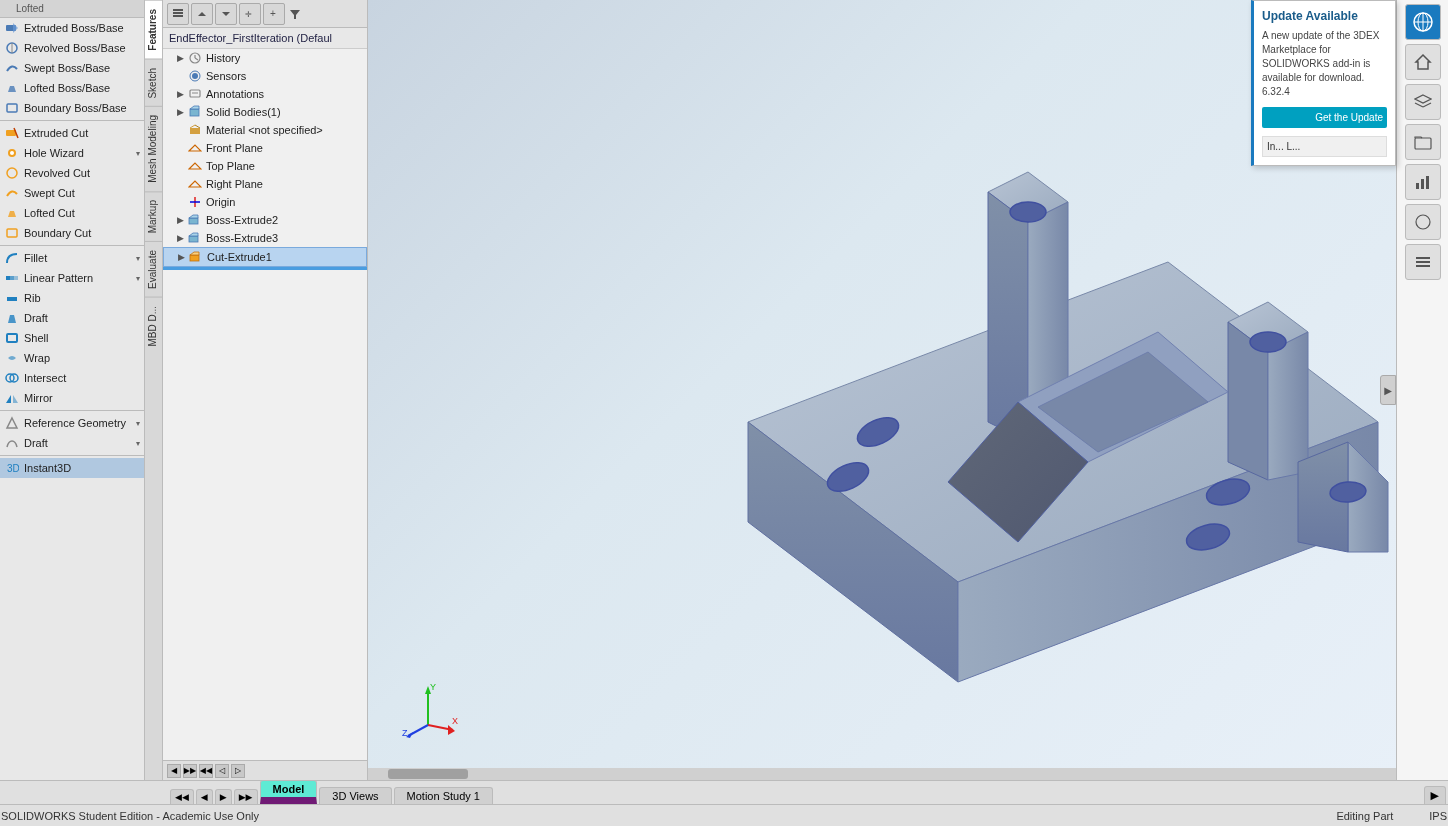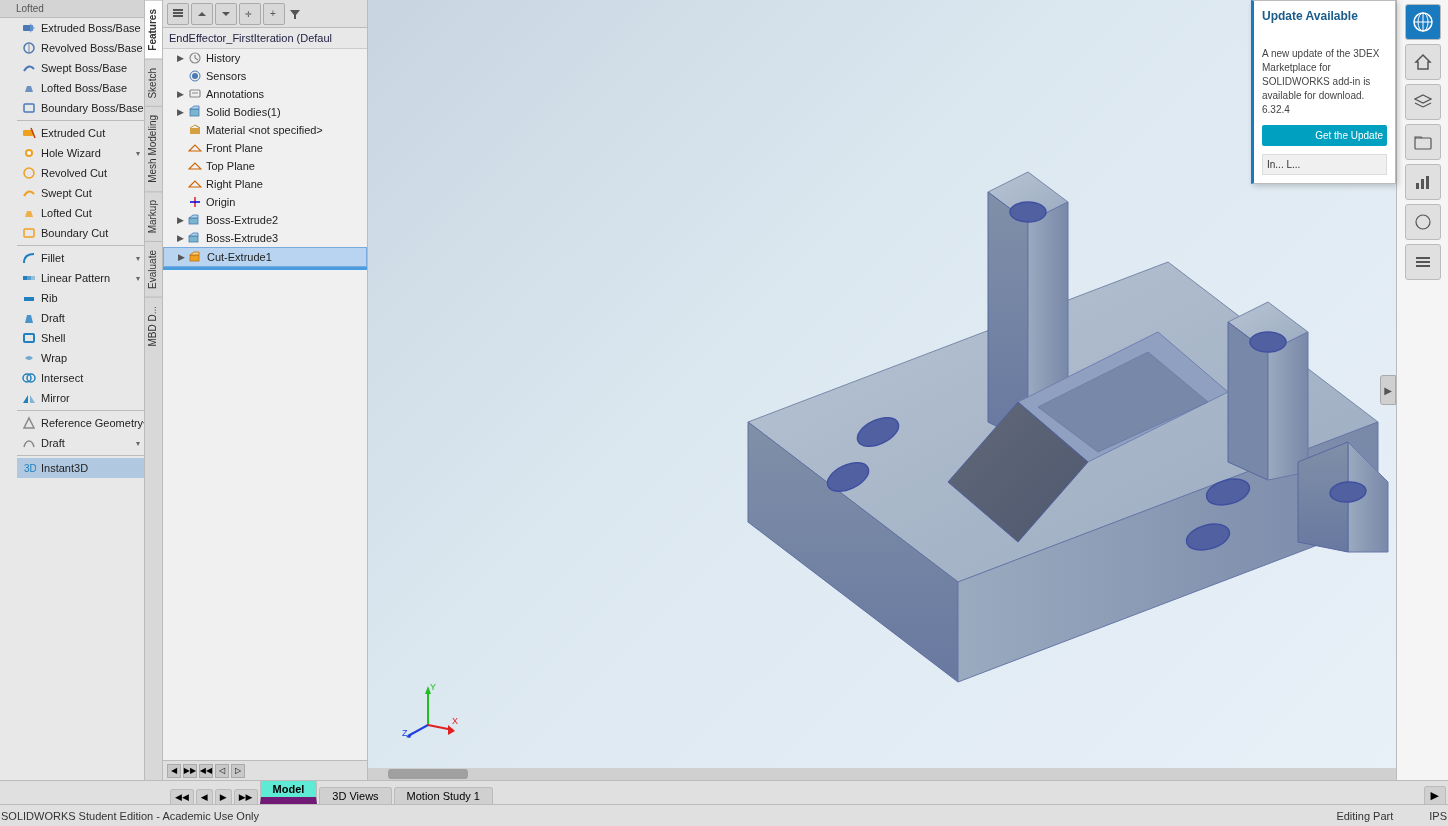--- a/index.html
+++ b/index.html
@@ -246,21 +246,21 @@
 <div class="main-area" style="height:826px; display:flex; flex-direction:column;">
 
   <div style="display:flex; flex:1; overflow:hidden;">
 
     <div class="left-panel">
 
       <div style="height:18px; background:#d4d4d4; border-bottom:1px solid #bbb; display:flex; align-items:center; padding:0 16px;">
         <span style="font-size:10px; color:#555;">Lofted</span>
       </div>
 
-      <div class="tree-items" style="flex:1;margin-left:17px;">
+      <div class="tree-items" style="flex:1;">
         <div class="left-panel-item">
           <div class="icon-placeholder">
             <svg width="14" height="14" viewBox="0 0 14 14">
                 <rect x="1" y="4" width="10" height="6" fill="#4a7ab5" rx="1"></rect>
                 <polygon points="8,2 13,7 8,12" fill="#6a9ad5" opacity="0.7"></polygon>
               </svg>
           </div>
           <span>Extruded Boss/Base</span>
         </div>
         <div class="left-panel-item">
@@ -790,21 +790,21 @@
       </div>
       <div class="right-icon">
         <svg width="18" height="18" viewBox="0 0 18 18">
             <rect x="2" y="4" width="14" height="2" fill="#555"></rect>
             <rect x="2" y="8" width="14" height="2" fill="#555"></rect>
             <rect x="2" y="12" width="14" height="2" fill="#555"></rect>
           </svg>
       </div>
 
       <div style="position:absolute; right:52px; top:0; width:145px; background:white; border:1px solid #bbb; border-left:3px solid #1a7abf; padding:8px; font-size:11px; color:#333; max-height:590px; overflow:hidden; z-index:10; box-shadow:2px 2px 6px rgba(0,0,0,0.2);">
-        <div style="font-weight:bold; color:#1a5c8a; font-size:12px; margin-bottom:24px;">
+        <div style="font-weight:bold; color:#1a5c8a; font-size:12px; margin-bottom:6px;">
           <span>Update Available</span>
         </div>
         <div style="font-size:10px; line-height:1.4; color:#444;">
           <span>A new update of the 3DEX Marketplace for SOLIDWORKS add-in is available for download. 6.32.4</span>
         </div>
         <button style="width:100%; background:#00a0c0; color:white; border:none; padding:5px 4px; font-size:10px; cursor:pointer; border-radius:2px; margin-top:8px; text-align:right;">
           <span>Get the Update</span>
         </button>
         <div style="margin-top:8px; padding:4px; background:#f0f0f0; border:1px solid #ddd; font-size:10px;">
           <span>In... L...</span>

